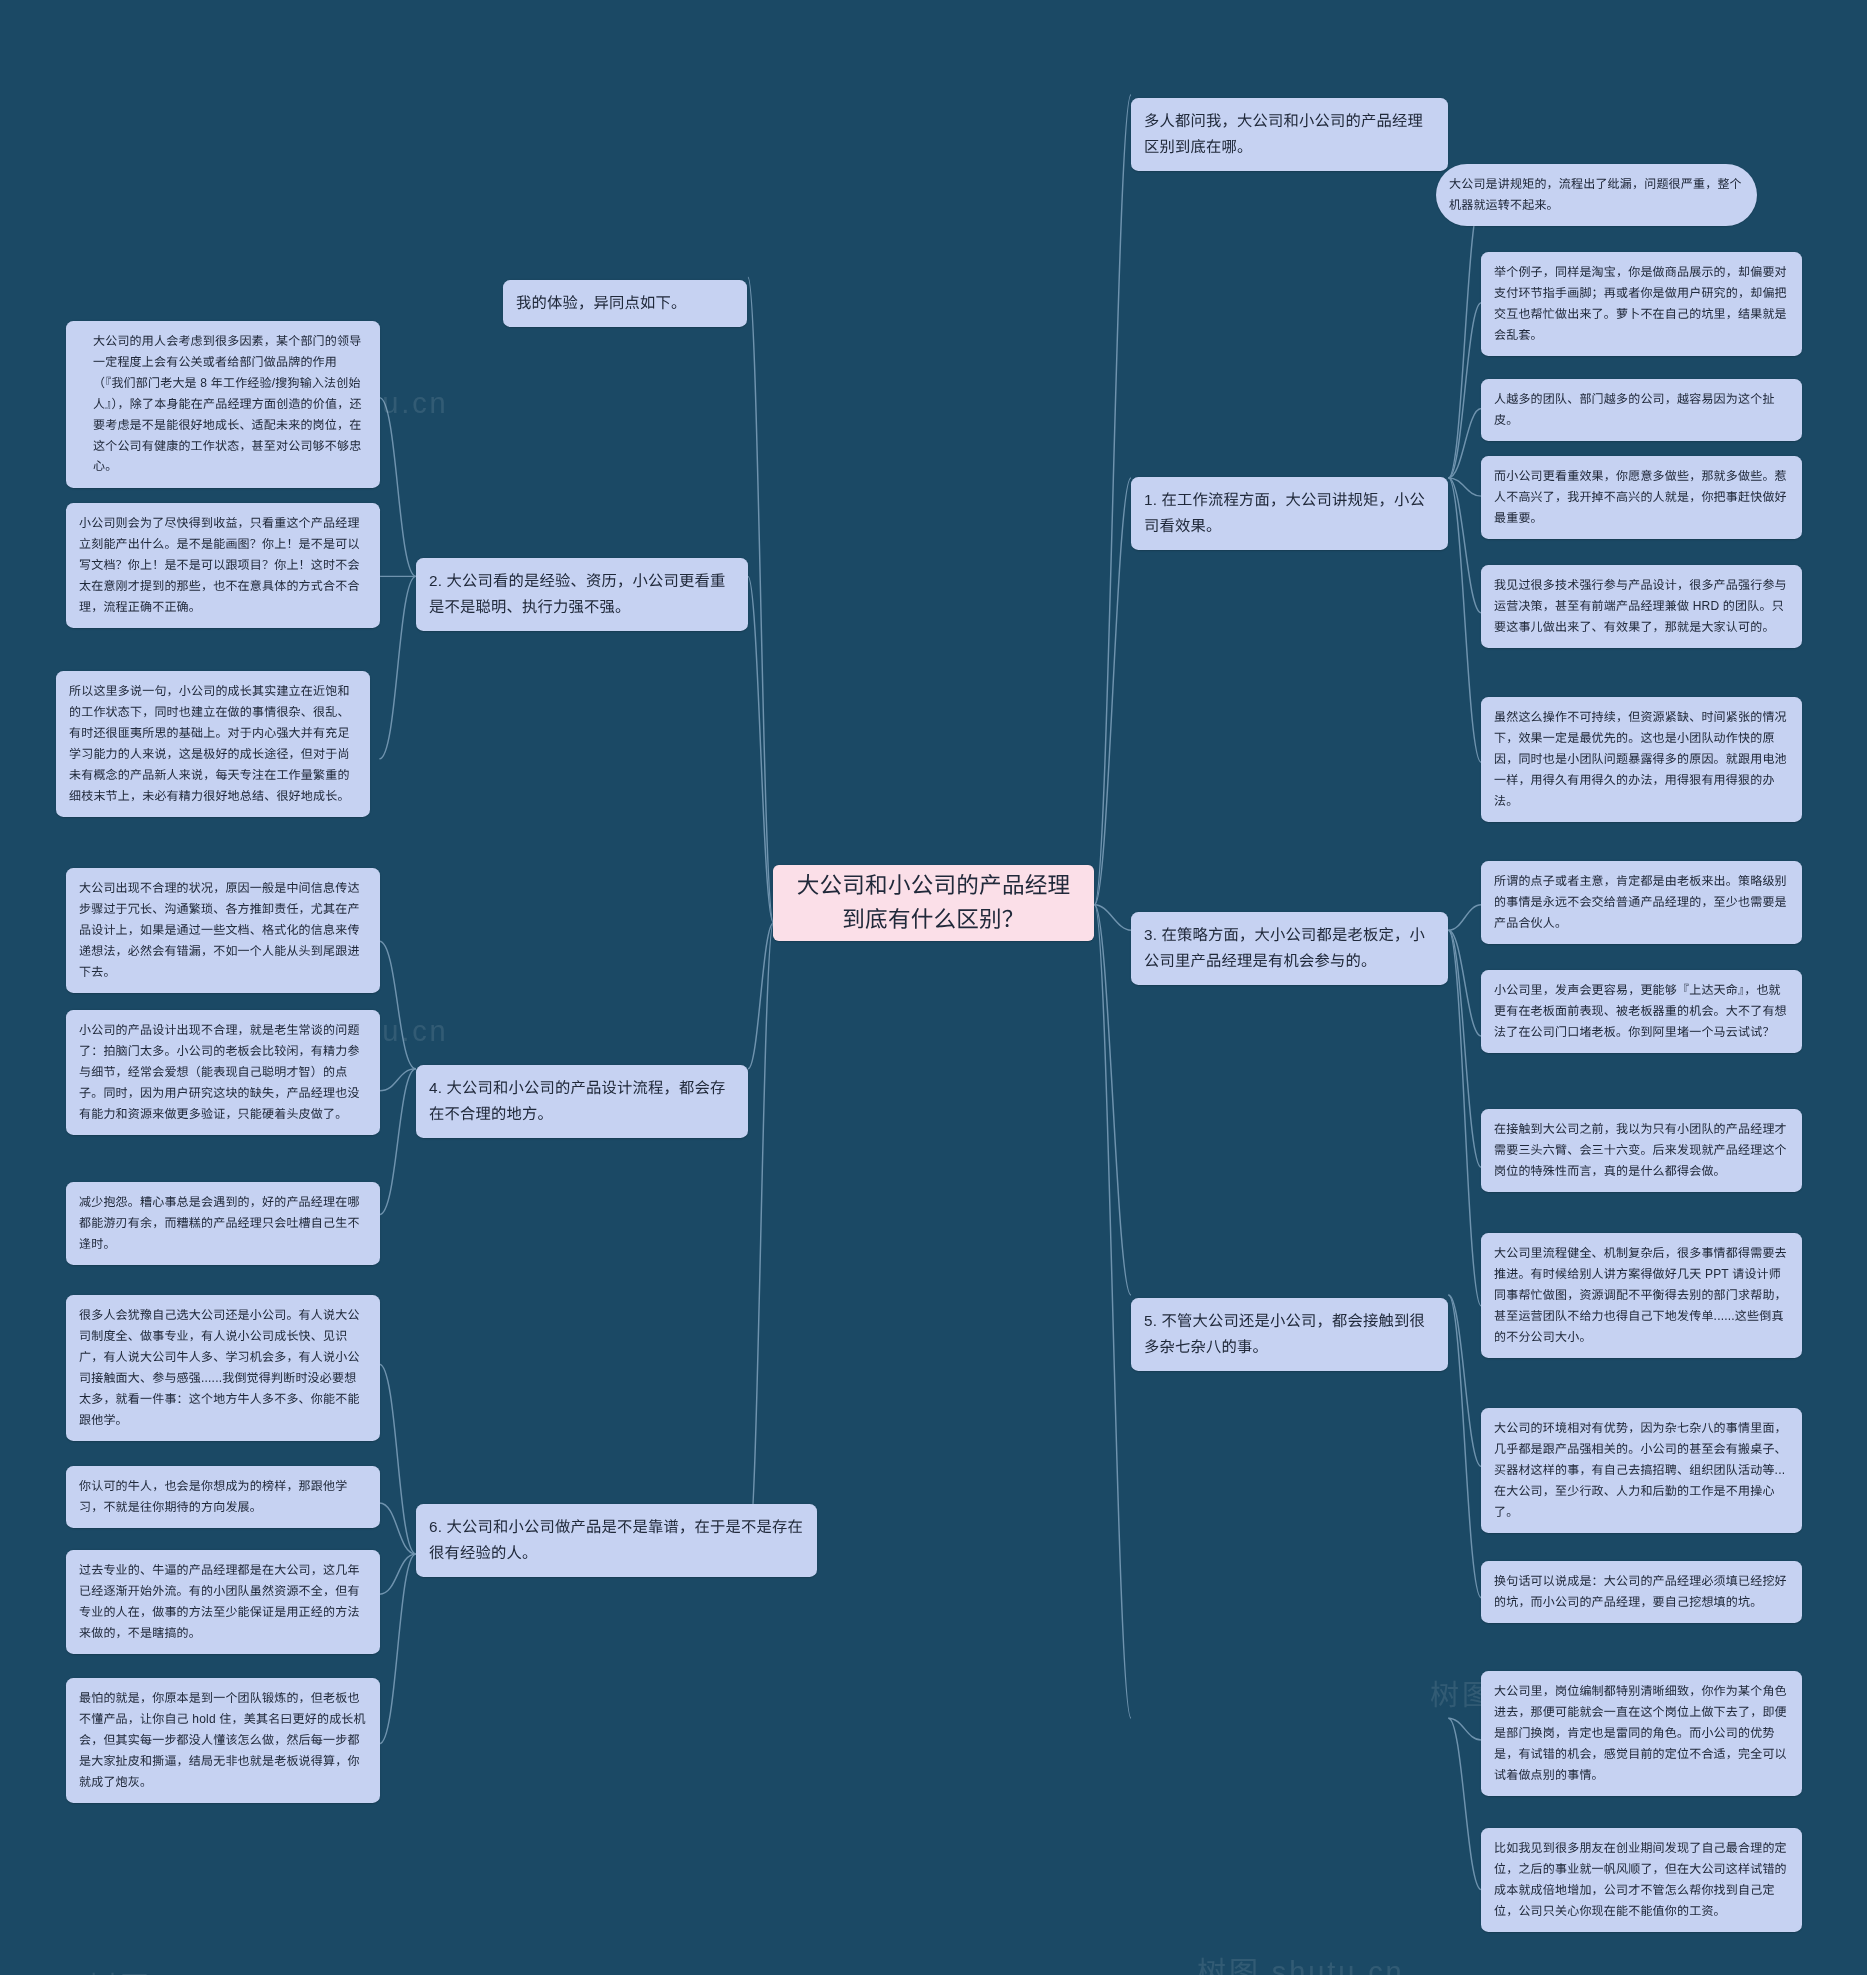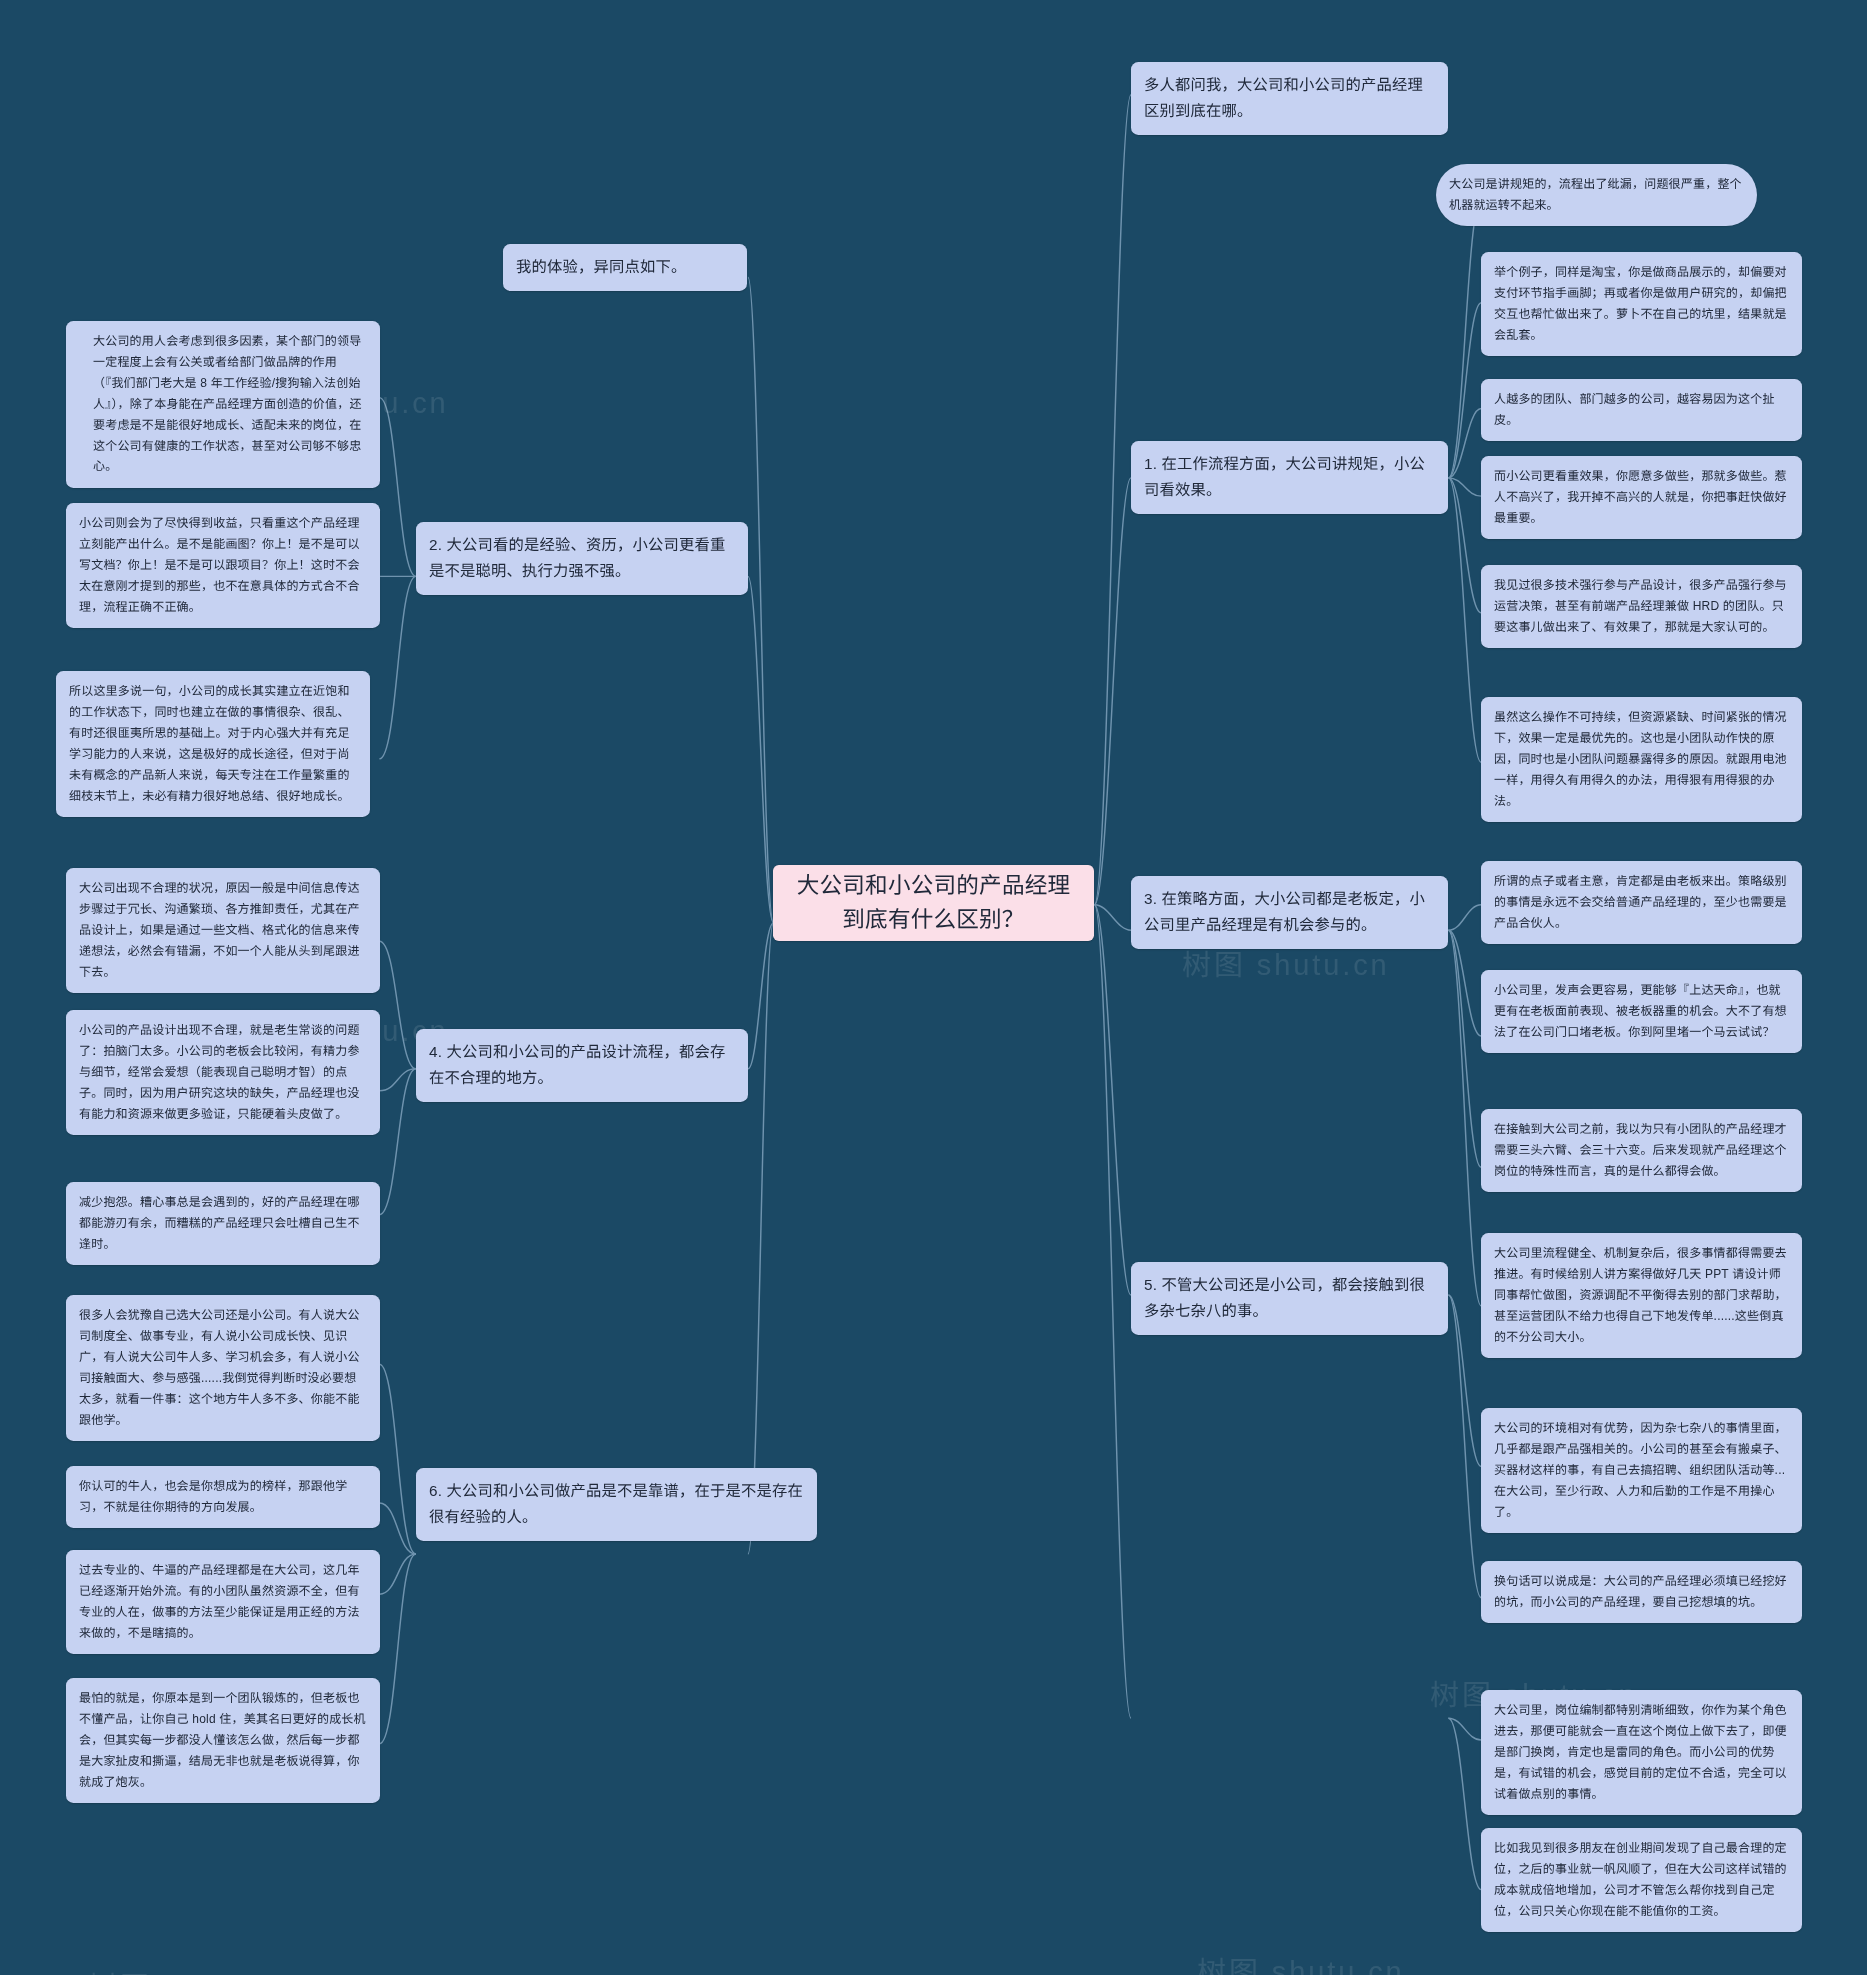--- a/index.html
+++ b/index.html
@@ -45,20 +45,21 @@
     color: #20293a;
     font-size: 22.6px;
     line-height: 1.5;
     text-align: center;
     padding: 4px 19px;
     border-radius: 5.8px;
   }
   .branch {
     background: #c6d2f2;
     font-size: 15.3px;
+    margin-top: 36px;
   }
   .leaf {
     background: #c6d2f2;
     font-size: 12.4px;
   }
   .small {
     font-size: 12px;
     line-height: 1.74;
   }
   .wm {
@@ -164,17 +165,17 @@
   <div class="node branch" style="left:1131px; top:876px; width:317px;">3. 在策略方面，大小公司都是老板定，小公司里产品经理是有机会参与的。</div>
   <div class="node leaf small" style="left:1481px; top:861px; width:321px;">所谓的点子或者主意，肯定都是由老板来出。策略级别的事情是永远不会交给普通产品经理的，至少也需要是产品合伙人。</div>
   <div class="node leaf small" style="left:1481px; top:970px; width:321px;">小公司里，发声会更容易，更能够『上达天命』，也就更有在老板面前表现、被老板器重的机会。大不了有想法了在公司门口堵老板。你到阿里堵一个马云试试？</div>
   <div class="node leaf small" style="left:1481px; top:1109px; width:321px;">在接触到大公司之前，我以为只有小团队的产品经理才需要三头六臂、会三十六变。后来发现就产品经理这个岗位的特殊性而言，真的是什么都得会做。</div>
   <div class="node leaf small" style="left:1481px; top:1233px; width:321px;">大公司里流程健全、机制复杂后，很多事情都得需要去推进。有时候给别人讲方案得做好几天 PPT 请设计师同事帮忙做图，资源调配不平衡得去别的部门求帮助，甚至运营团队不给力也得自己下地发传单......这些倒真的不分公司大小。</div>
 
   <div class="node branch" style="left:1131px; top:1262px; width:317px;">5. 不管大公司还是小公司，都会接触到很多杂七杂八的事。</div>
   <div class="node leaf small" style="left:1481px; top:1408px; width:321px;">大公司的环境相对有优势，因为杂七杂八的事情里面，几乎都是跟产品强相关的。小公司的甚至会有搬桌子、买器材这样的事，有自己去搞招聘、组织团队活动等...在大公司，至少行政、人力和后勤的工作是不用操心了。</div>
   <div class="node leaf small" style="left:1481px; top:1561px; width:321px;">换句话可以说成是：大公司的产品经理必须填已经挖好的坑，而小公司的产品经理，要自己挖想填的坑。</div>
 
-  <div class="node leaf small" style="left:1481px; top:1671px; width:321px;margin-top:19px;">大公司里，岗位编制都特别清晰细致，你作为某个角色进去，那便可能就会一直在这个岗位上做下去了，即便是部门换岗，肯定也是雷同的角色。而小公司的优势是，有试错的机会，感觉目前的定位不合适，完全可以试着做点别的事情。</div>
+  <div class="node leaf small" style="left:1481px; top:1671px; width:321px;">大公司里，岗位编制都特别清晰细致，你作为某个角色进去，那便可能就会一直在这个岗位上做下去了，即便是部门换岗，肯定也是雷同的角色。而小公司的优势是，有试错的机会，感觉目前的定位不合适，完全可以试着做点别的事情。</div>
   <div class="node leaf small" style="left:1481px; top:1828px; width:321px;">比如我见到很多朋友在创业期间发现了自己最合理的定位，之后的事业就一帆风顺了，但在大公司这样试错的成本就成倍地增加，公司才不管怎么帮你找到自己定位，公司只关心你现在能不能值你的工资。</div>
 
 </div>
 
 
 </body></html>

